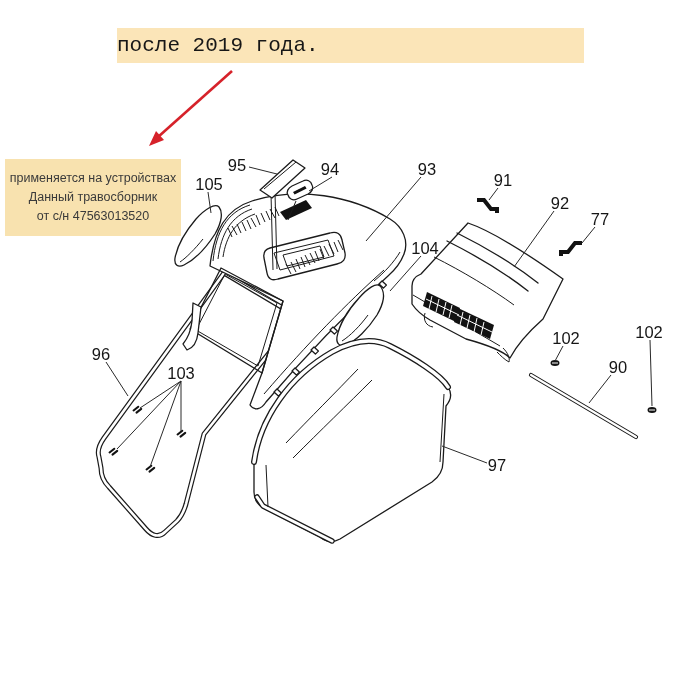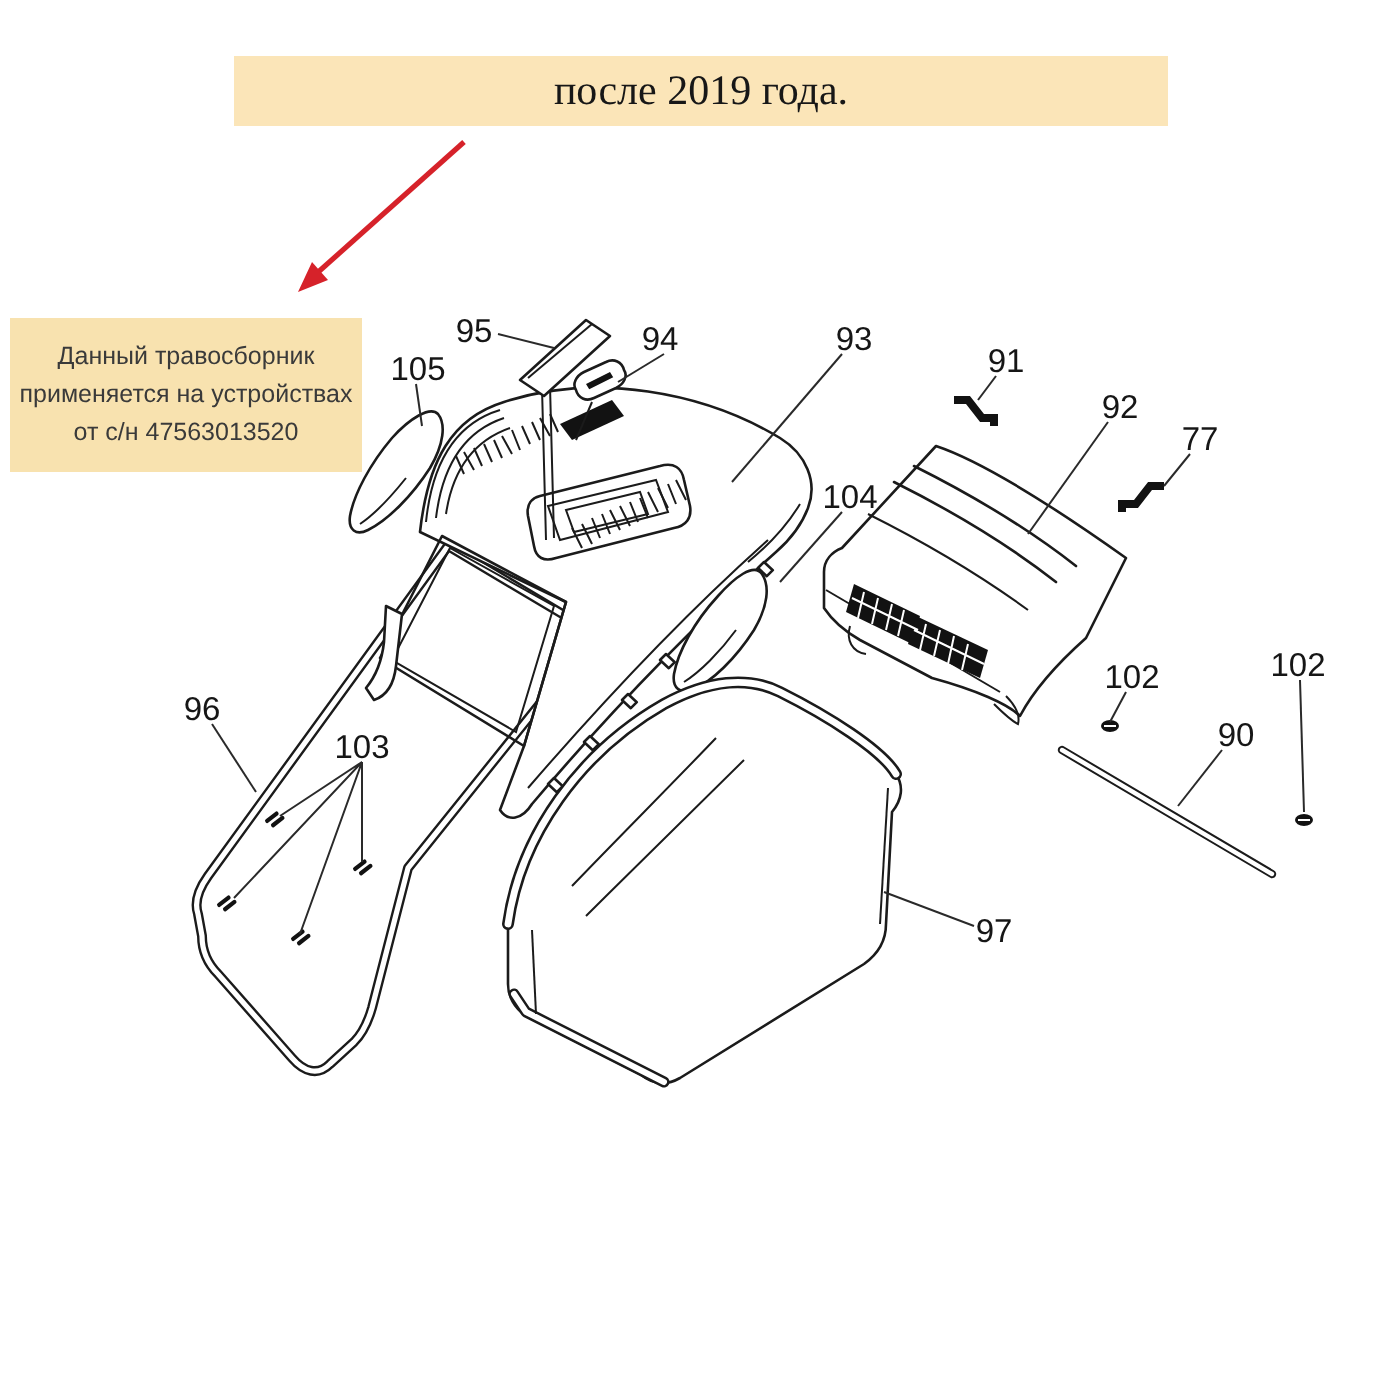--- a/index.html
+++ b/index.html
@@ -1,21 +1,21 @@
 <!DOCTYPE html>
 <html><head>
 <meta charset="utf-8">
 <style>
   html,body{margin:0;padding:0;background:#ffffff;}
   #stage{position:relative;width:700px;height:700px;background:#ffffff;overflow:hidden;
          font-family:"Liberation Sans",sans-serif;}
   #art{position:absolute;left:0;top:0;}
   .banner{position:absolute;left:117px;top:28px;width:467px;height:35px;
-          display:flex;align-items:center;justify-content:center;
-          font-family:Liberation Serif, serif;
+          display:flex;align-items:center;justify-content:flex-start;
+          font-family:Liberation Mono, monospace;
           font-size:21px;color:#171717;}
   .note{position:absolute;left:5px;top:159px;width:176px;height:77px;
         display:flex;flex-direction:column;align-items:center;justify-content:center;
         font-size:12.5px;line-height:19px;color:#3a3a3a;text-align:center;}
   .plabel{font-family:"Liberation Sans",sans-serif;font-size:16.5px;fill:#161616;}
   .ln{stroke:#1b1b1b;stroke-width:1.3;fill:none;stroke-linejoin:round;stroke-linecap:round;}
   .fillw{fill:#ffffff;}
   .thin{stroke:#1b1b1b;stroke-width:1;fill:none;}
   .leader{stroke:#2a2a2a;stroke-width:1;fill:none;}
   .blk{fill:#121212;stroke:none;}
@@ -209,18 +209,18 @@
       <text class="plabel" x="566" y="344">102</text>
       <text class="plabel" x="649" y="338">102</text>
     </g>
   </svg>
 
   <div class="banner" style="background: rgb(251, 229, 184);">
     <span>после 2019 года.</span>
   </div>
 
   <div class="note" style="background: rgb(248, 226, 175); color: rgb(58, 58, 58);">
+    <span>применяется на устройствах</span>
     <span>Данный травосборник</span>
-    <span>применяется на устройствах</span>
     <span>от с/н 47563013520</span>
   </div>
 
 </div>
 
 </body></html>

